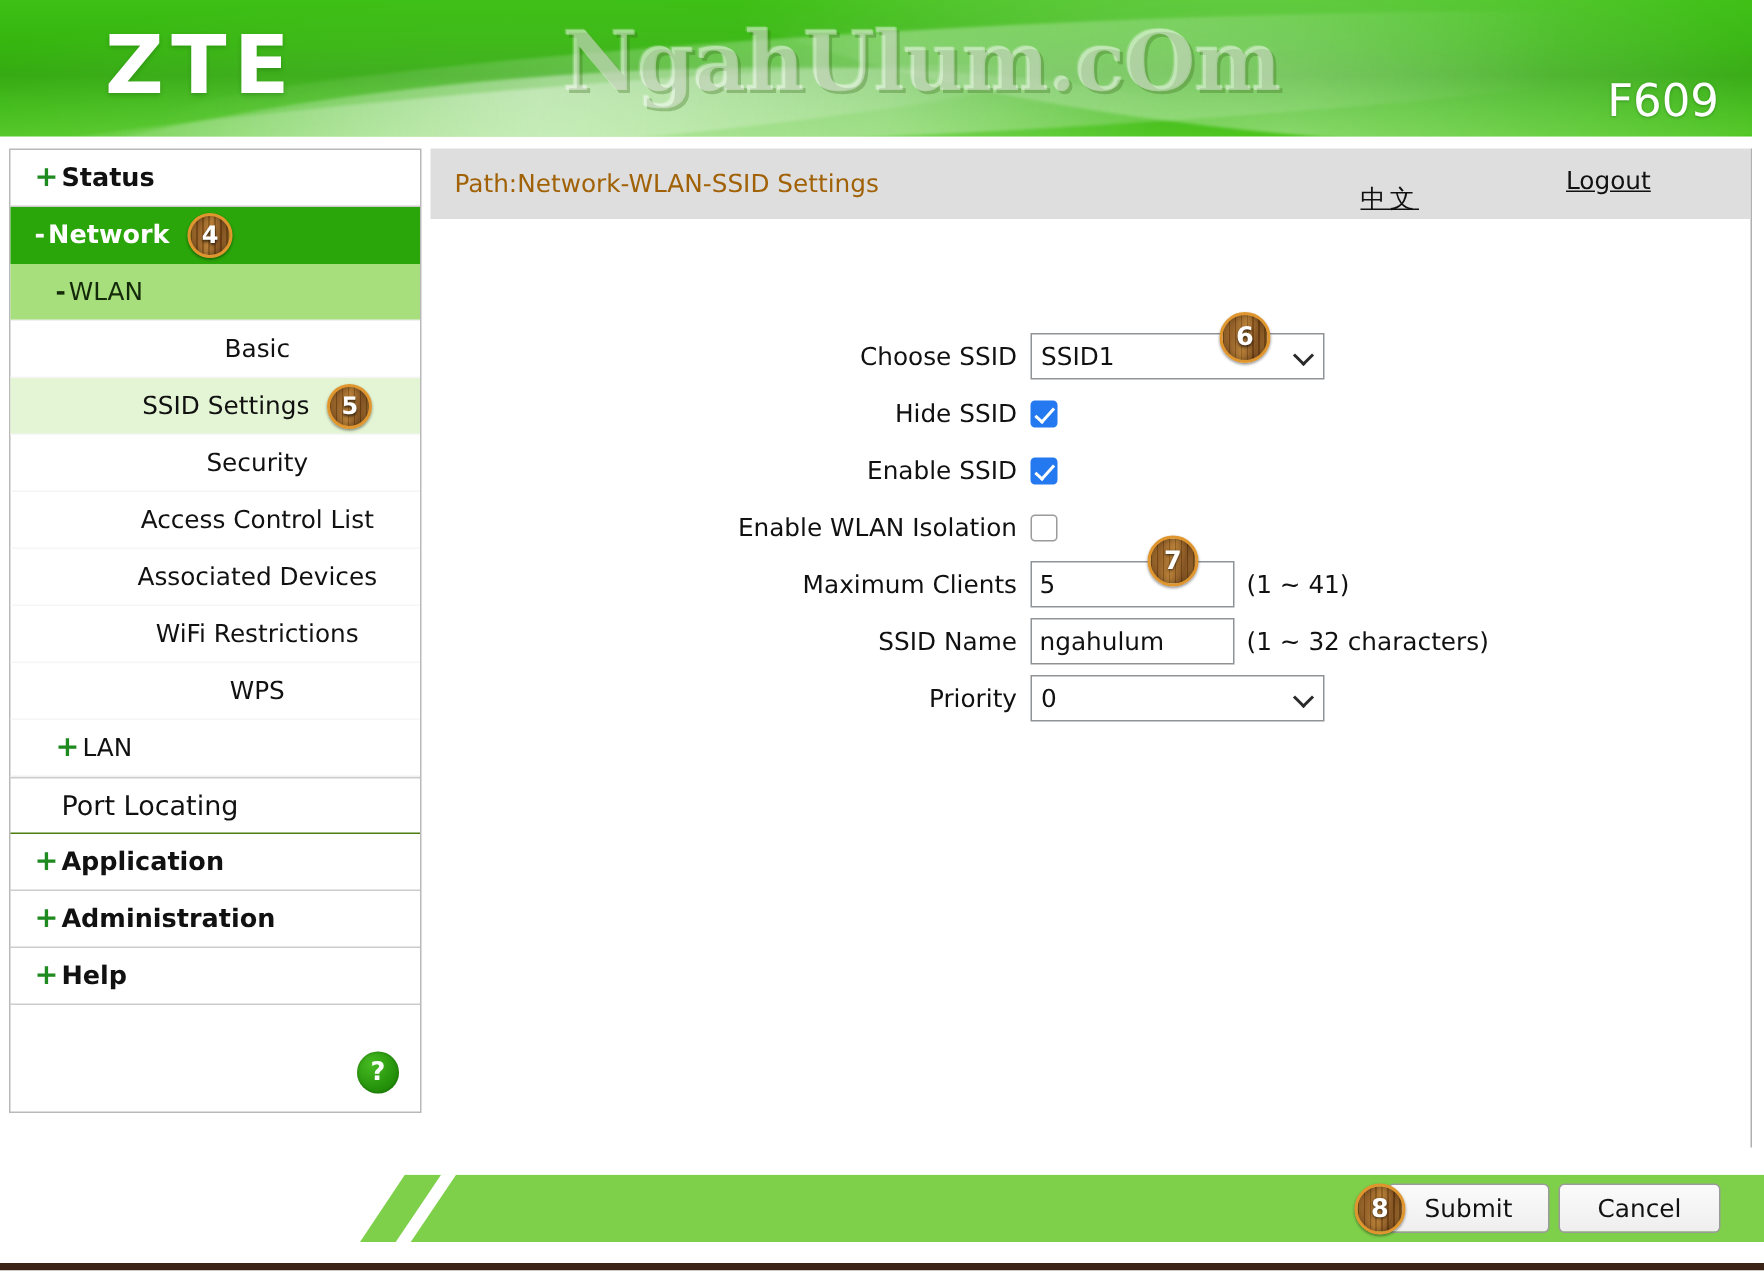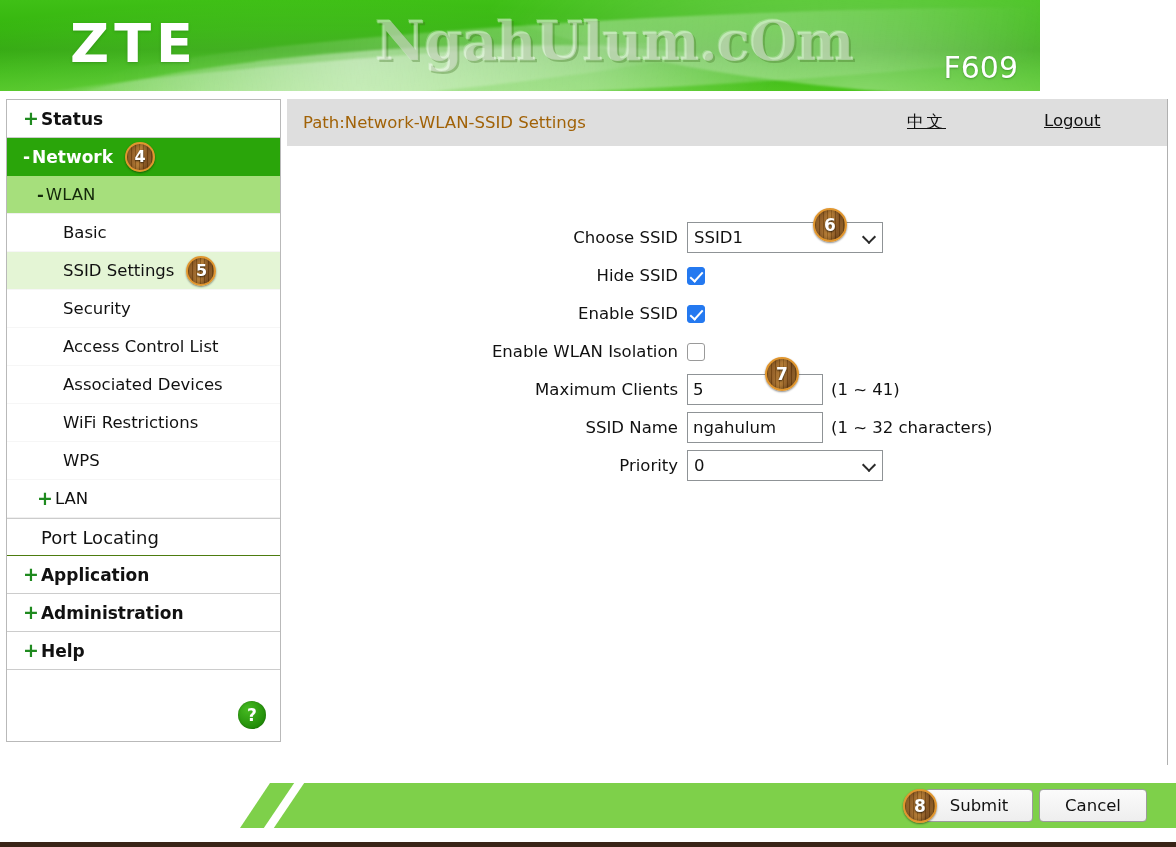--- a/index.html
+++ b/index.html
@@ -13,21 +13,21 @@
   #page {
     position: relative;
     width: 1176px; height: 847px;
     background: #ffffff;
     border-bottom: 5px solid #3a2417;
   }
 
   
   #header {
     position: absolute; left: 0; top: 0;
-    width: 1040px; height: 91px;
+    width: 1168px; height: 91px;
     background:
       radial-gradient(ellipse 900px 200px at 30% 135%, rgba(255,255,255,0.22), rgba(255,255,255,0) 62%),
       linear-gradient(180deg, #3fc016 0%, #35b50e 32%, #2fa80b 55%, #3cba12 80%, #49c41a 100%);
     overflow: hidden;
   }
   .swoosh {
     position: absolute;
     background: rgba(255,255,255,0.28);
     border-radius: 50%;
     filter: blur(1px);
@@ -78,21 +78,21 @@
     position: relative;
     display: flex; align-items: center;
     height: 38px;
     padding-left: 16px;
     font-size: 16.5px; color: #111111;
     white-space: nowrap;
     cursor: pointer;
   }
   .nav-top { font-weight: bold; font-size: 17px; border-bottom: 1px solid #cccccc; }
   .nav-sub { padding-left: 30px; font-size: 16.5px; border-bottom: 1px solid #f0f0f0; }
-  .nav-leaf { padding-left: 56px; font-size: 16.5px; border-bottom: 1px solid #f6f6f6; }
+  .nav-leaf { padding-left: 56px; font-size: 16.5px; border-bottom: 1px solid #f6f6f6; justify-content: center; }
   .nav-plain { padding-left: 34px; font-size: 18px; border-bottom: 1px solid #4d7c0f; border-top: 1px solid #cccccc;}
   .plus { color: #1f8a1f; font-weight: bold; margin-right: 2px; font-size: 19px; line-height: 0.9; }
   .minus { font-weight: bold; margin-right: 2px; }
   .nav-row.sel-dark { background: #2aa50a; color: #ffffff; border-bottom: none; }
   .nav-row.sel-dark .plus, .nav-row.sel-dark .minus { color: #ffffff; }
   .nav-row.sel-mid  { background: #a6df7c; color: #14280a; }
   .nav-row.sel-light{ background: #e4f5d5; }
 
   .badge {
     display: inline-block;
@@ -141,21 +141,21 @@
     position: relative;
     height: 47px;
     background: #dedede;
     display: flex; align-items: center;
   }
   #path-text {
     margin-left: 16px;
     font-size: 16.5px; color: #a16207;
   }
   #lang-link {
-    position: absolute; left: 620px; top: 12px;
+    position: absolute; left: 620px; top: 23px;
     font-size: 16.5px; color: #111111;
     text-decoration: underline; cursor: pointer;
     letter-spacing: 3px;
   }
   #logout-link {
     position: absolute; left: 757px; top: 12px;
     font-size: 16.5px; color: #111111;
     text-decoration: underline; cursor: pointer;
   }
 

